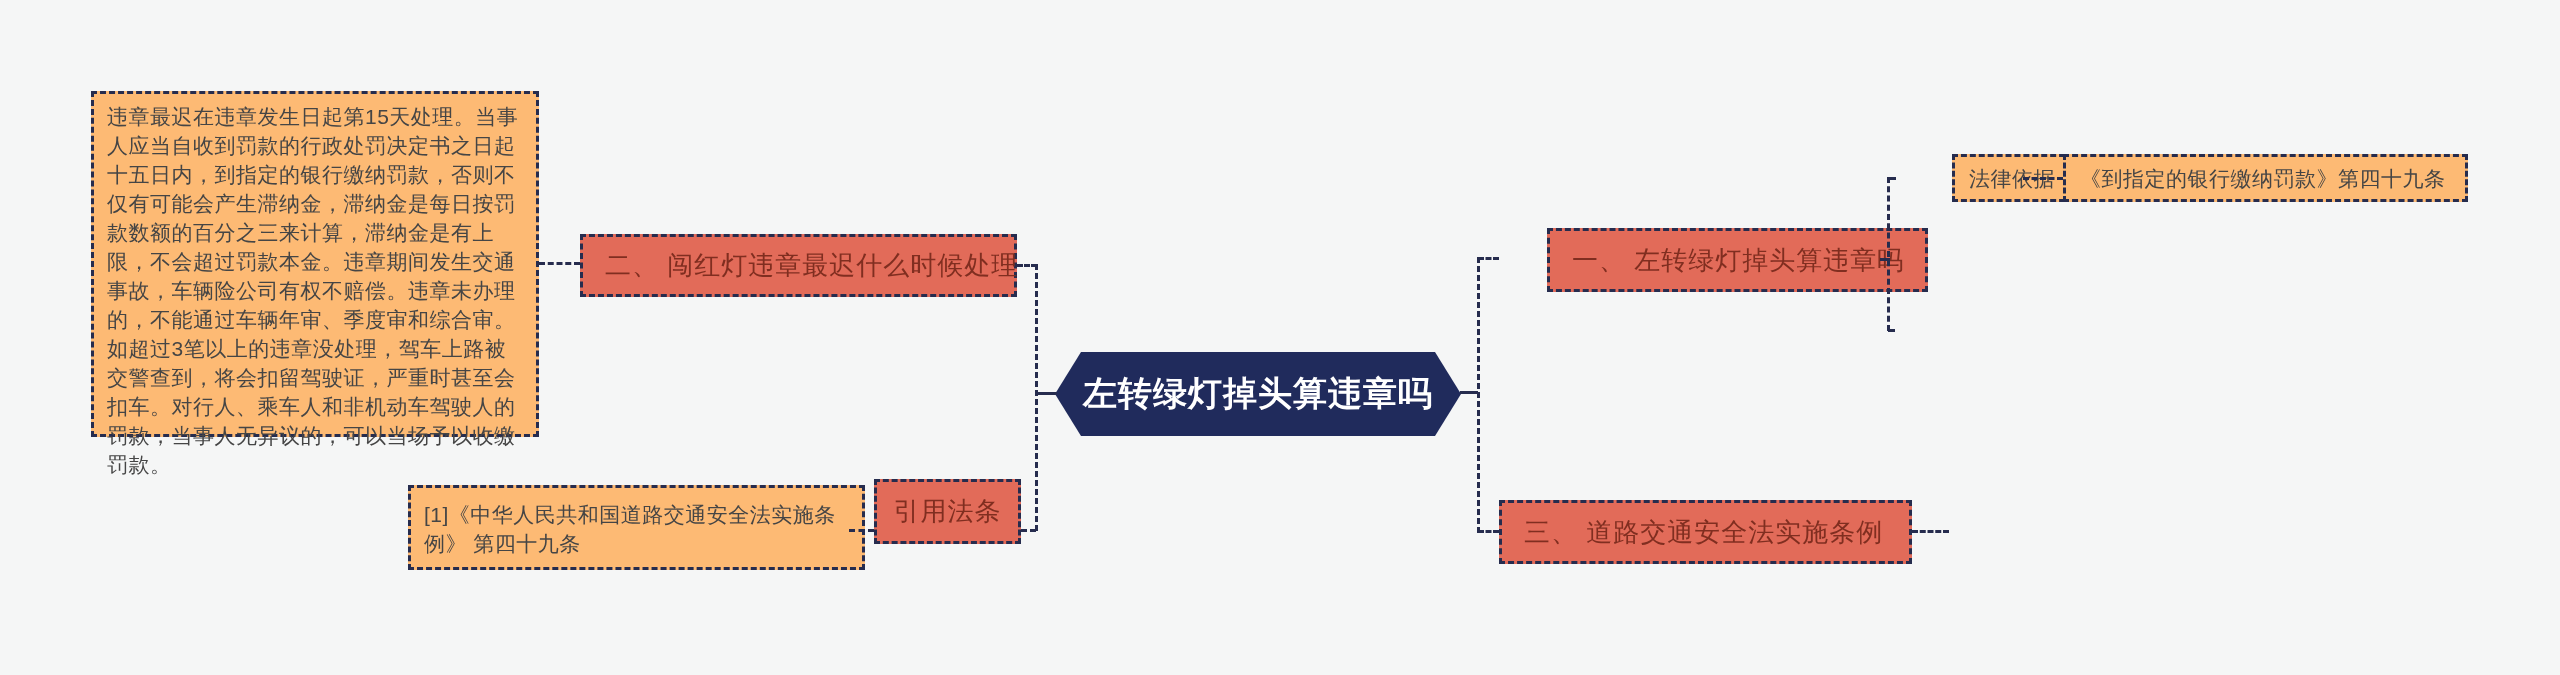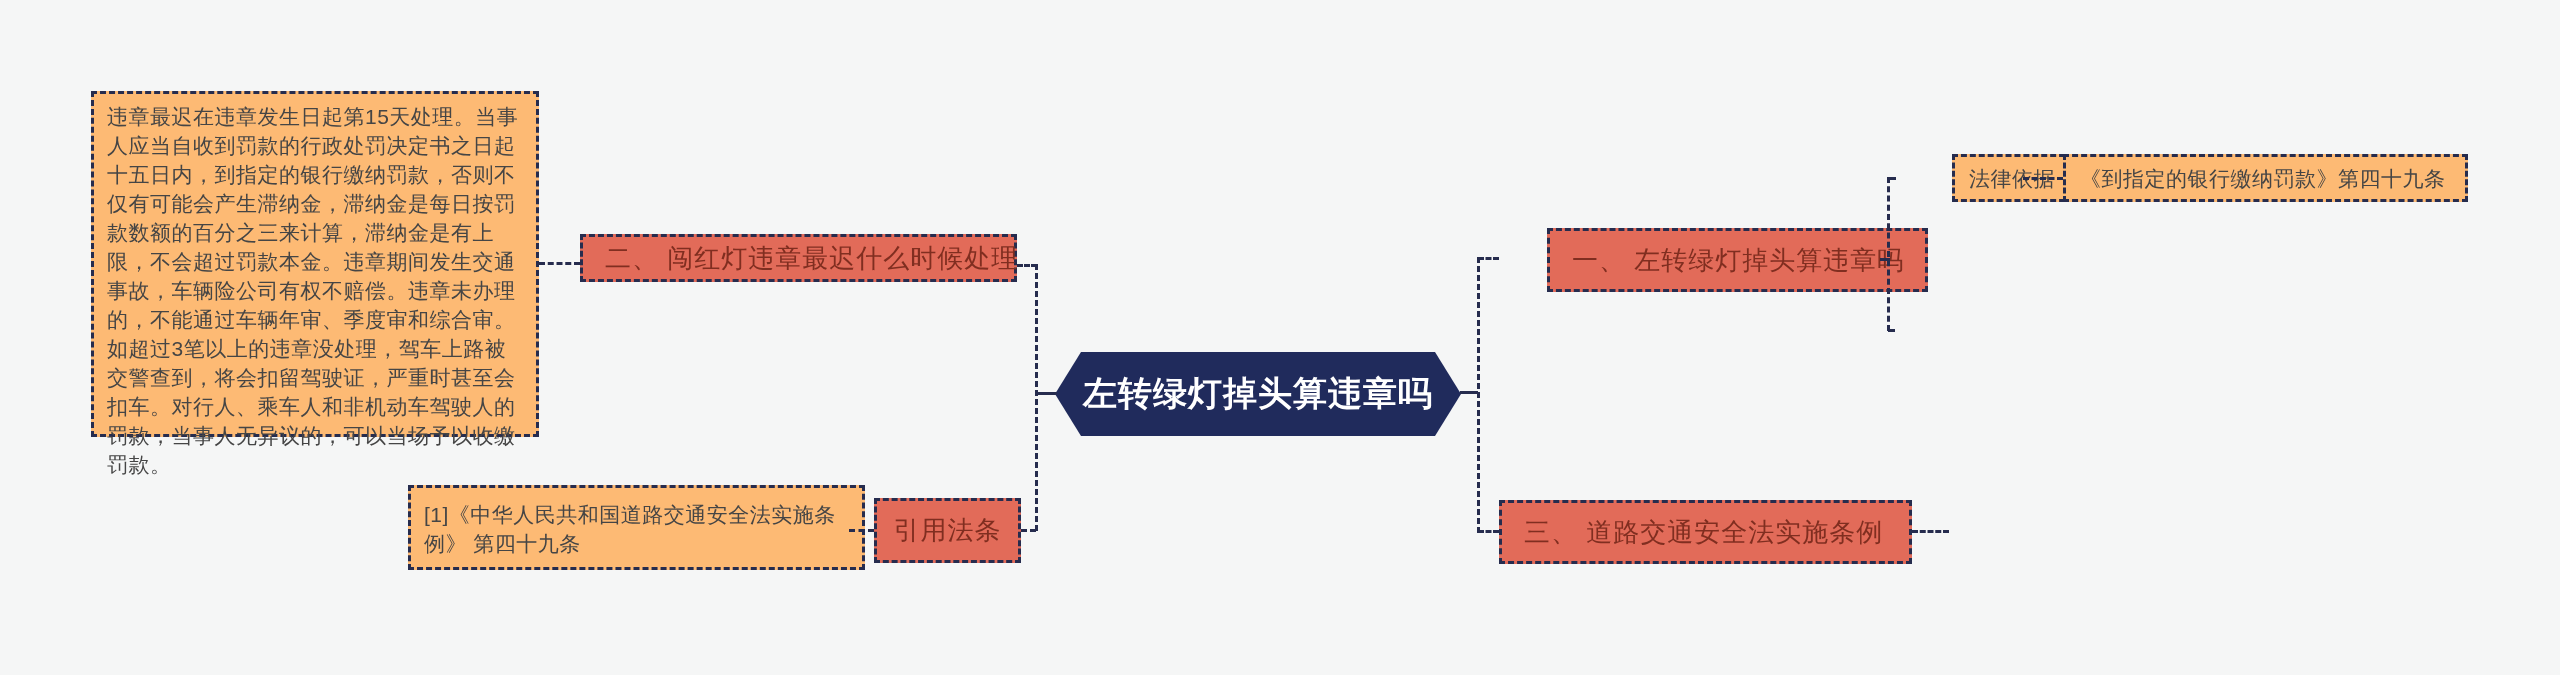--- a/index.html
+++ b/index.html
@@ -62,25 +62,25 @@
   .vline{position:absolute;border-left:3px dashed #262c4e;width:0;}
   .sline{position:absolute;background:#262c4e;height:3px;}
 </style>
 </head>
 <body>
 
 <div class="canvas">
 
   <div class="note" style="left:91px;top:91px;width:448px;height:346px;">违章最迟在违章发生日起第15天处理。当事人应当自收到罚款的行政处罚决定书之日起十五日内，到指定的银行缴纳罚款，否则不仅有可能会产生滞纳金，滞纳金是每日按罚款数额的百分之三来计算，滞纳金是有上限，不会超过罚款本金。违章期间发生交通事故，车辆险公司有权不赔偿。违章未办理的，不能通过车辆年审、季度审和综合审。如超过3笔以上的违章没处理，驾车上路被交警查到，将会扣留驾驶证，严重时甚至会扣车。对行人、乘车人和非机动车驾驶人的罚款，当事人无异议的，可以当场予以收缴罚款。</div>
 
-  <div class="onode" style="left:580px;top:234px;width:437px;height:48px;">二、 闯红灯违章最迟什么时候处理</div>
+  <div class="onode" style="left:580px;top:234px;width:437px;height:63px;">二、 闯红灯违章最迟什么时候处理</div>
 
   <div class="note" style="left:408px;top:485px;width:457px;height:85px;padding-top:12px;">[1]《中华人民共和国道路交通安全法实施条例》 第四十九条</div>
 
-  <div class="onode" style="left:874px;top:498px;width:147px;height:65px;justify-content:center;padding:9px 10px;">引用法条</div>
+  <div class="onode" style="left:874px;top:479px;width:147px;height:65px;justify-content:center;padding:9px 10px;">引用法条</div>
 
   <div class="root">左转绿灯掉头算违章吗</div>
 
   <div class="onode" style="left:1547px;top:228px;width:381px;height:64px;">一、 左转绿灯掉头算违章吗</div>
 
   <div class="note center-v" style="left:1952px;top:154px;width:122px;height:48px;">法律依据：</div>
 
   <div class="note center-v" style="left:2063px;top:154px;width:405px;height:48px;">《到指定的银行缴纳罚款》第四十九条</div>
 
 

